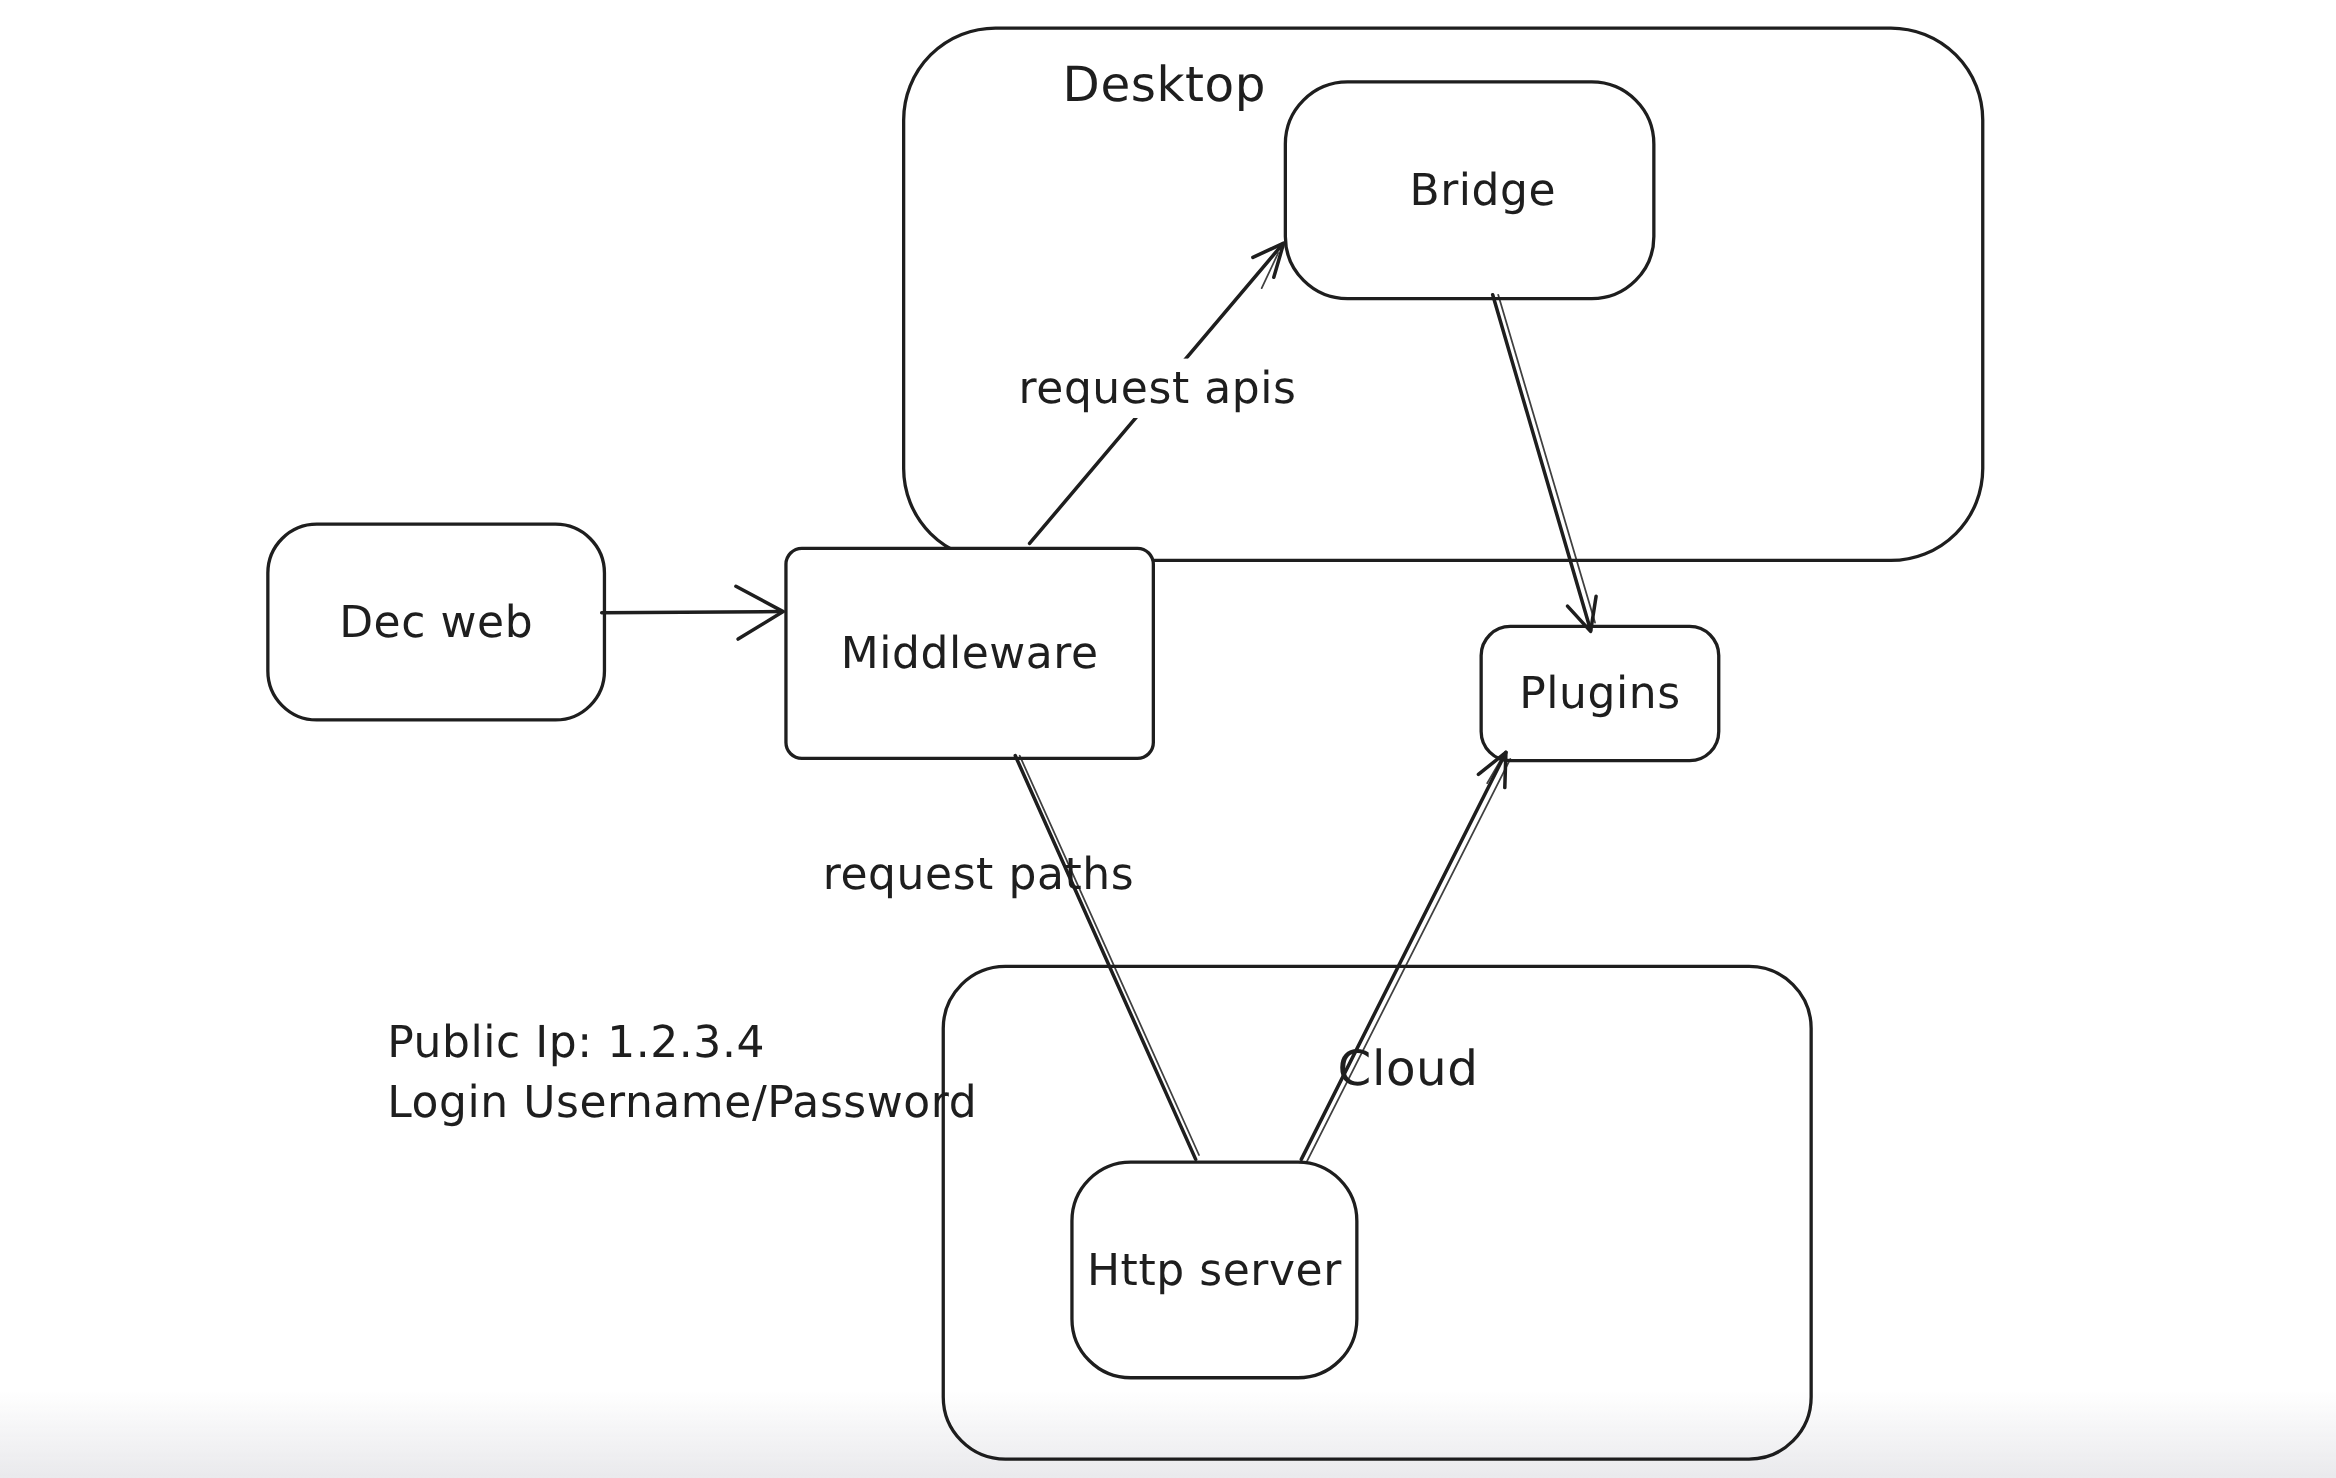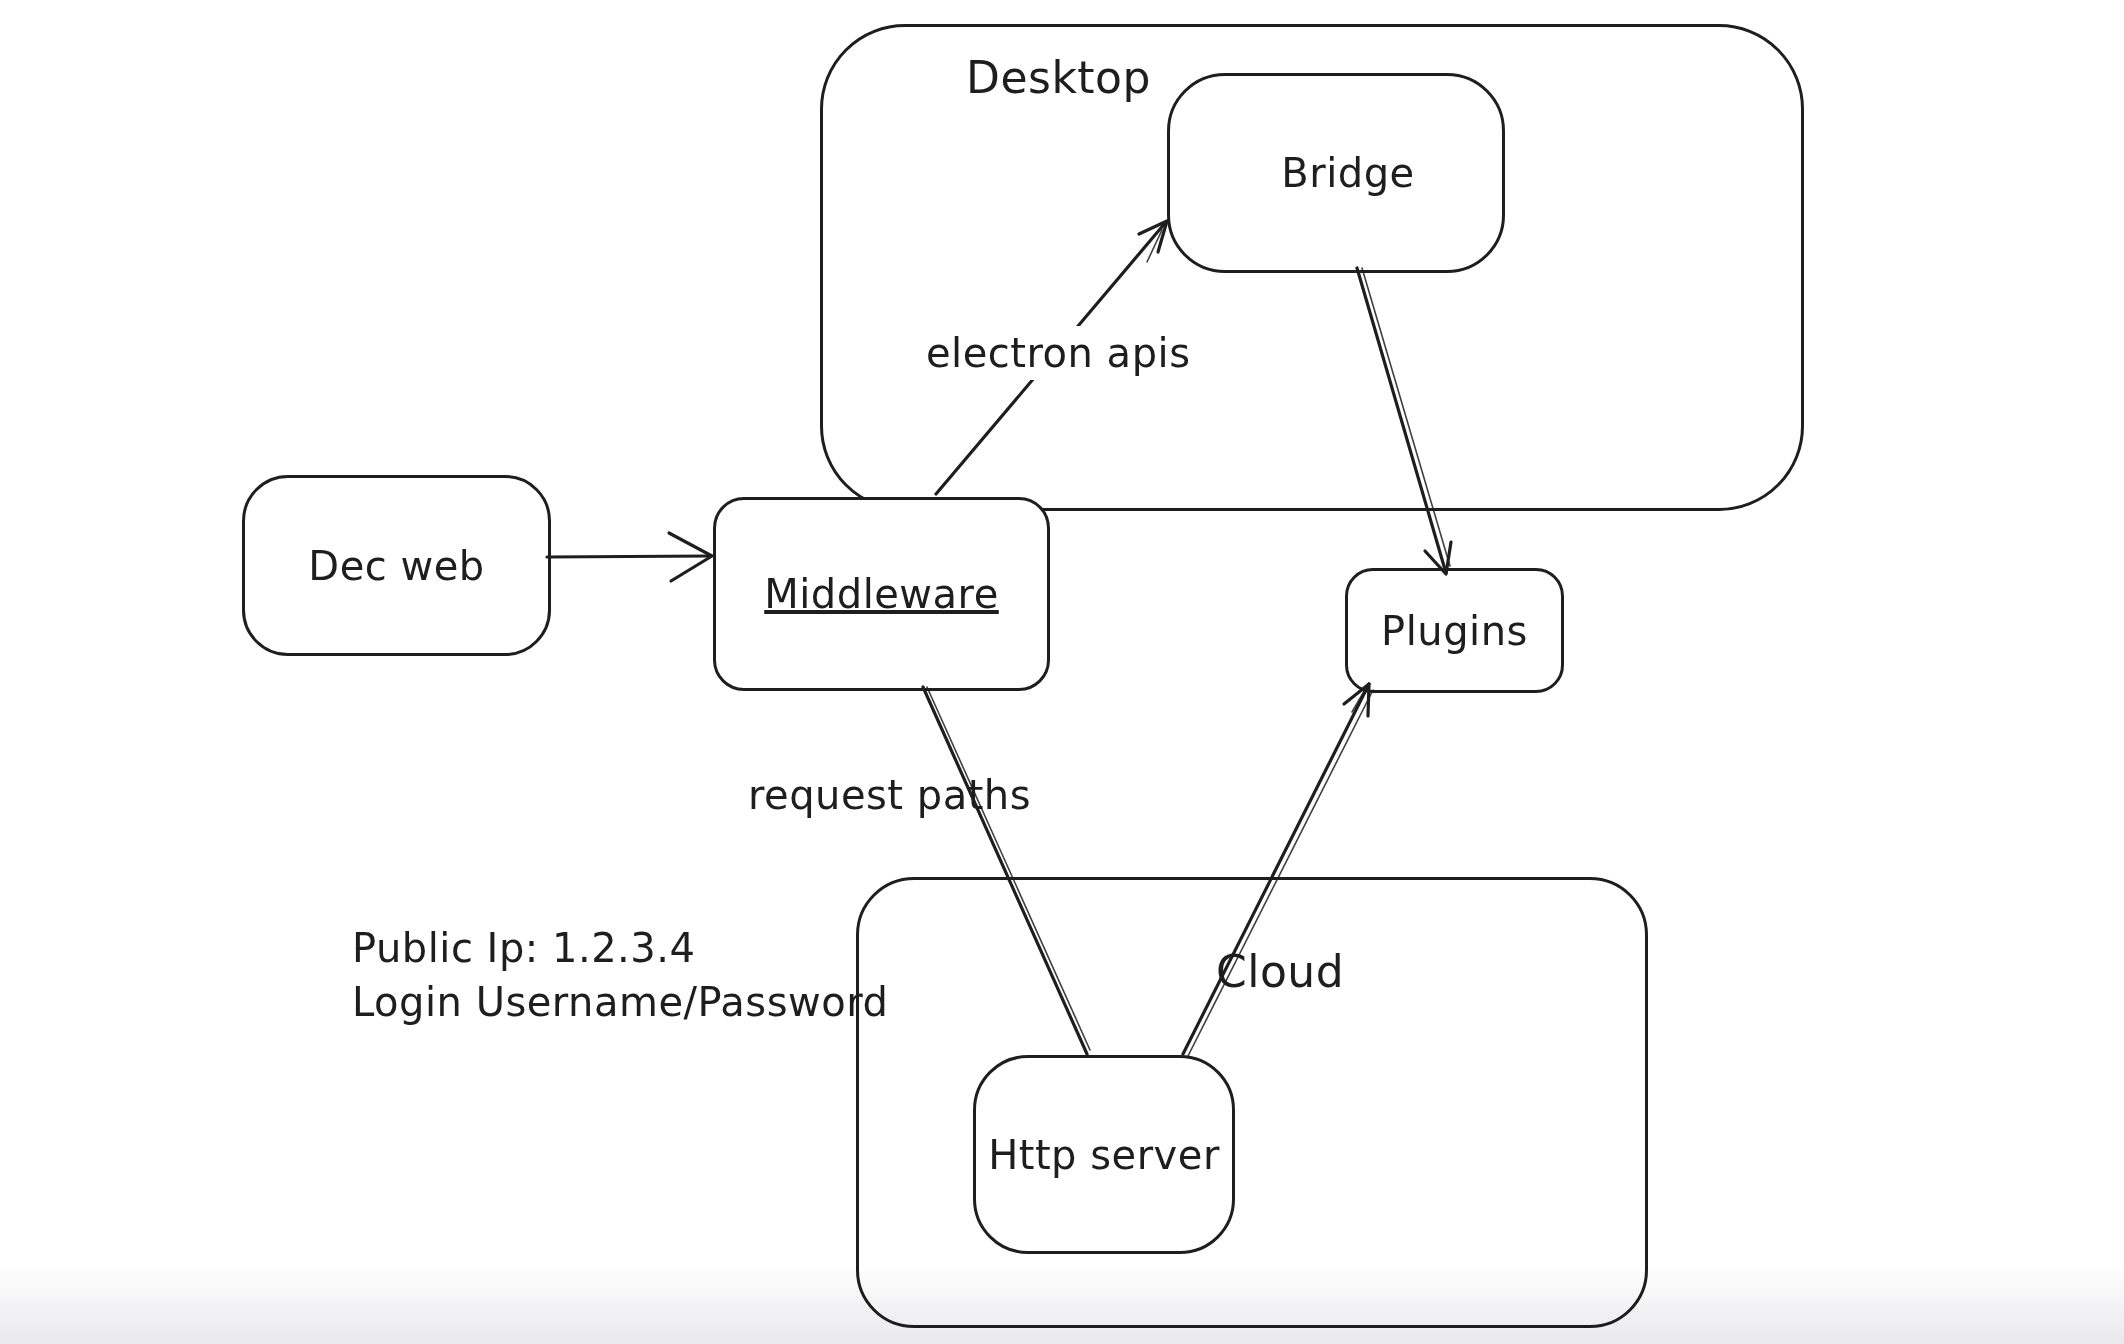--- a/index.html
+++ b/index.html
@@ -13,21 +13,21 @@
   .cbox{position:absolute;border:3px solid var(--stroke,#1e1e1e);background:var(--bg,#fff);z-index:1;}
   .cbox.desktop{left:820px;top:24px;width:978px;height:481px;border-radius:85px;}
   .cbox.cloud{left:856px;top:877px;width:786px;height:445px;border-radius:58px;}
   
   .node{
     position:absolute;border:3.5px solid var(--stroke,#1e1e1e);background:var(--bg,#fff);
     z-index:2;display:flex;align-items:center;justify-content:center;
     font-size:40px;letter-spacing:.5px;
   }
   .node.jan-web{left:242px;top:475px;width:303px;height:175px;border-radius:46px;}
-  .node.middleware{left:713px;top:497px;width:331px;height:188px;border-radius:31px;text-decoration:underline;}
+  .node.middleware{left:713px;top:497px;width:331px;height:188px;border-radius:16px;}
   .node.bridge{left:1167px;top:73px;width:308px;height:194px;border-radius:58px;padding-left:24px;}
   .node.plugins{left:1345px;top:568px;width:213px;height:119px;border-radius:28px;}
   .node.http-server{left:973px;top:1055px;width:256px;height:193px;border-radius:55px;}
   
   .label{position:absolute;z-index:3;white-space:nowrap;letter-spacing:.5px;}
   .container-label{font-size:44px;}
   .desktop-label{left:966px;top:52px;}
   .cloud-label{left:1216px;top:946px;}
   .edge-label{font-size:40px;}
   .lab-request{left:748px;top:772px;}
@@ -98,17 +98,17 @@
       <path class="sketch" d="M927 687 L1090 1050"></path>
     </g>
     <g>
       <path d="M1183 1054 L1369 684"></path>
       <path class="sketch" d="M1188 1056 L1373 690"></path>
       <path d="M1344 704 L1369 684 L1368 716"></path>
       <path class="sketch" d="M1352 712 L1366 688"></path>
     </g>
   </svg>
 
-  <div class="label edge-label lab-electron">electron apis</div>
+  <div class="label edge-label lab-electron">request apis</div>
 
   <div class="fade"></div>
 
 </div>
 
 </body></html>

